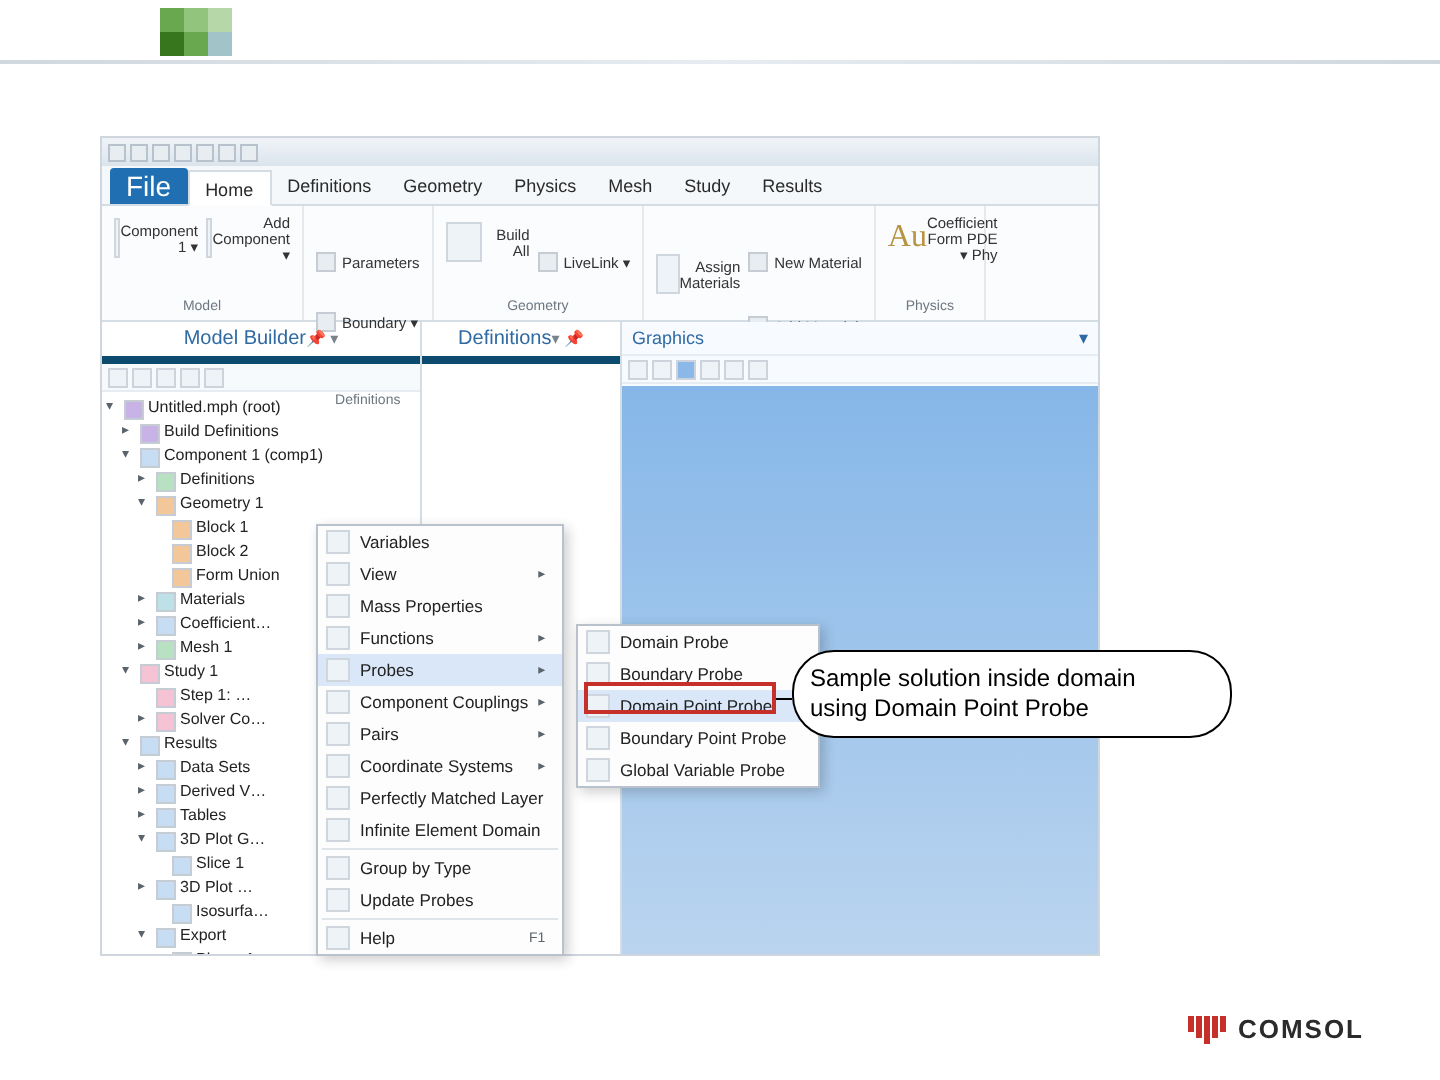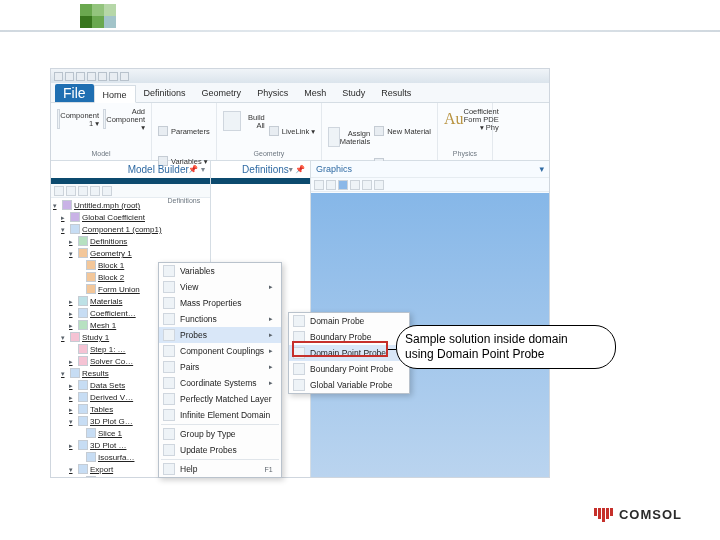--- a/index.html
+++ b/index.html
@@ -30,26 +30,26 @@
   .rib-btn { display:flex; align-items:center; width:42px; }
   .rib-btn-ic { width:20px; height:20px; border:1px solid #cfd6de; background:#eef3f7; }
   .rib-btn-label { font-size:7.5px; text-align:right; line-height:1.05; margin-top:2px; color:#333; }
   .rib-mini { font-size:7.5px; color:#333; display:flex; align-items:center; gap:3px; white-space:nowrap;margin-top:20px; }
   .rib-mini .mi { width:10px; height:10px; background:#e8edf2; border:1px solid #c5ccd4; }
   .rib-cap { font-size:7px; color:#6d7780; text-align:center; margin-top:1px; }
   .rib-au { font-family: serif; font-size:16px; color:#b89340; }
 
   .body { display:flex; height: calc(100% - 14px - 20px - 58px); }
   .mb-pane { width: 160px; border-right:1px solid #d5dde4; display:flex; flex-direction:column; }
-  .pane-head { font-size:10px; color:#2f6aa3; padding:3px 5px; border-bottom:6px solid #0c4a6e; display:flex; justify-content:flex-end; align-items:center; }
+  .pane-head { font-size:10px; color:#2f6aa3; padding:3px 5px; border-bottom:4px solid #0c4a6e; display:flex; justify-content:center; align-items:center; }
   .pane-head .pin { font-size:8px; color:#7a838c; }
   .mb-tools { height:14px; background:#f7fafc; border-bottom:1px solid #e6ecf1; display:flex; gap:2px; align-items:center; padding:0 3px;}
   .mb-tools .t { width:10px; height:10px; background:#eef3f7; border:1px solid #ccd3da; }
   .tree { flex:1; overflow:hidden; padding:2px 2px; font-size:8px; line-height:12px; color:#222; }
-  .tree .row { display:flex; align-items:flex-start; gap:2px; white-space:nowrap;text-decoration:underline; }
+  .tree .row { display:flex; align-items:flex-end; gap:2px; white-space:nowrap; }
   .tree .ind1 { padding-left:8px; } .tree .ind2 { padding-left:16px; } .tree .ind3 { padding-left:24px; }
   .tree .caret { width:7px; display:inline-block; color:#5b636b; font-size:7px; }
   .tree .nic { width:10px; height:10px; display:inline-block; border:1px solid #c5ccd4; background:#f1f4f8; }
   .nic.purple { background:#c9b3e6; } .nic.green { background:#b7e1c1; } .nic.orange { background:#f3c79a; }
   .nic.pink { background:#f5c3d4; } .nic.teal { background:#bde1e6; } .nic.blue { background:#c7ddf4; }
 
   .def-pane { width: 100px; border-right:1px solid #d5dde4; }
   .gfx-pane { flex:1; background:#f7fbff; position:relative; }
   .gfx-head { font-size:9px; color:#2f6aa3; padding:3px 5px; border-bottom:1px solid #e6ecf1; display:flex; justify-content:space-between;}
   .gfx-tools { height:14px; border-bottom:1px solid #e6ecf1; display:flex; gap:2px; align-items:center; padding:0 3px; }
@@ -129,21 +129,21 @@
         <div class="rib-cap">Model</div>
       </div>
       <div class="rib-sec">
         <div>
           <div class="rib-mini">
               <span class="mi"></span>
               <span>Parameters</span>
             </div>
           <div class="rib-mini">
               <span class="mi"></span>
-              <span>Variables ▾</span>
+              <span>Boundary ▾</span>
             </div>
           <div class="rib-mini">
               <span class="mi"></span>
               <span>Functions ▾</span>
             </div>
         </div>
         <div class="rib-cap">Definitions</div>
       </div>
       <div class="rib-sec">
         <div class="rib-row">
@@ -205,21 +205,21 @@
         </div>
         <div class="tree" id="tree">
             <div class="row">
               <span class="caret">▾</span>
               <span class="nic purple"></span>
               <span>Untitled.mph (root)</span>
             </div>
             <div class="row ind1">
               <span class="caret">▸</span>
               <span class="nic purple"></span>
-              <span>Global Coefficient</span>
+              <span>Build Definitions</span>
             </div>
             <div class="row ind1">
               <span class="caret">▾</span>
               <span class="nic blue"></span>
               <span>Component 1 (comp1)</span>
             </div>
             <div class="row ind2">
               <span class="caret">▸</span>
               <span class="nic green"></span>
               <span>Definitions</span>

